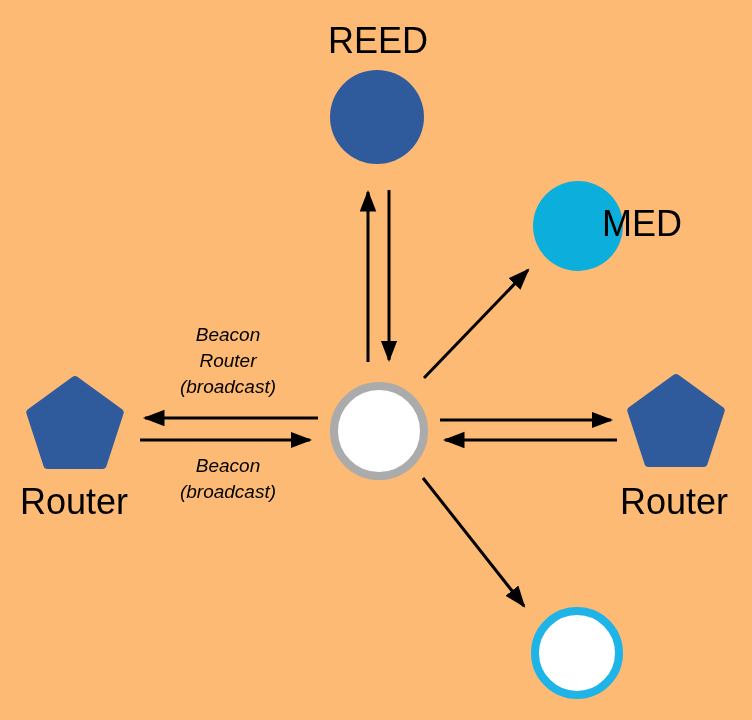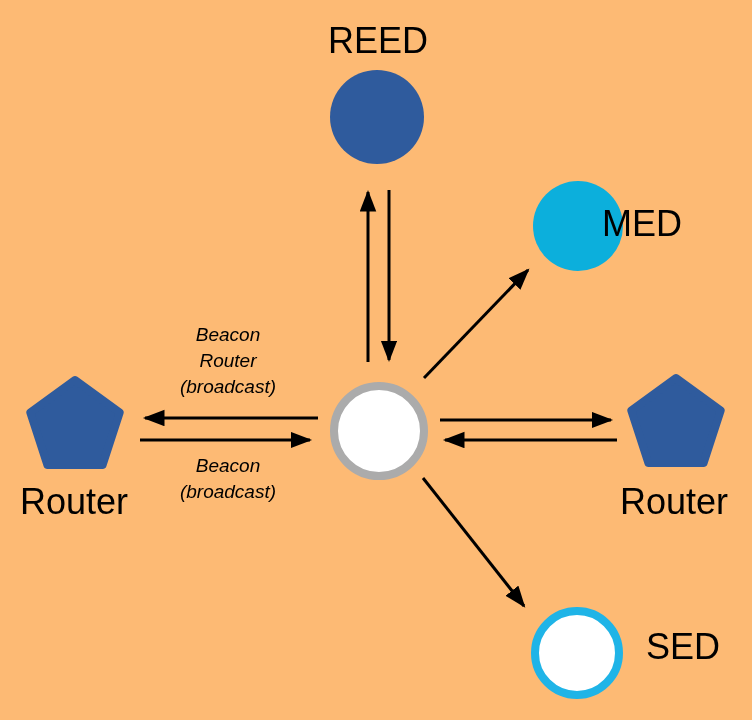--- a/index.html
+++ b/index.html
@@ -75,21 +75,20 @@
 
     <polygon points="75,380 30.3,412.5 47.4,465 102.6,465 119.7,412.5" stroke-width="8" stroke-linejoin="round" fill="#2F5B9D" stroke="#2F5B9D"></polygon>
 
     <polygon points="676,378 631.3,410.5 648.4,463 703.6,463 720.7,410.5" stroke-width="8" stroke-linejoin="round" fill="#2F5B9D" stroke="#2F5B9D"></polygon>
 
     <circle cx="577" cy="653" r="42" stroke-width="8" fill="#FFFFFF" stroke="#1FB4E7"></circle>
   </svg>
 
   <div class="lbl lbl-center lbl-reed">REED</div>
   <div class="lbl lbl-med">MED</div>
-  <div class="lbl lbl-sed">SED</div>
   <div class="lbl lbl-center lbl-router-left">Router</div>
   <div class="lbl lbl-center lbl-router-right">Router</div>
 
   <div class="edge-lbl edge-lbl-request">
     <span>Beacon</span>
     <span>Router</span>
     <span>(broadcast)</span>
   </div>
   <div class="edge-lbl edge-lbl-response">
     <span>Beacon</span>

